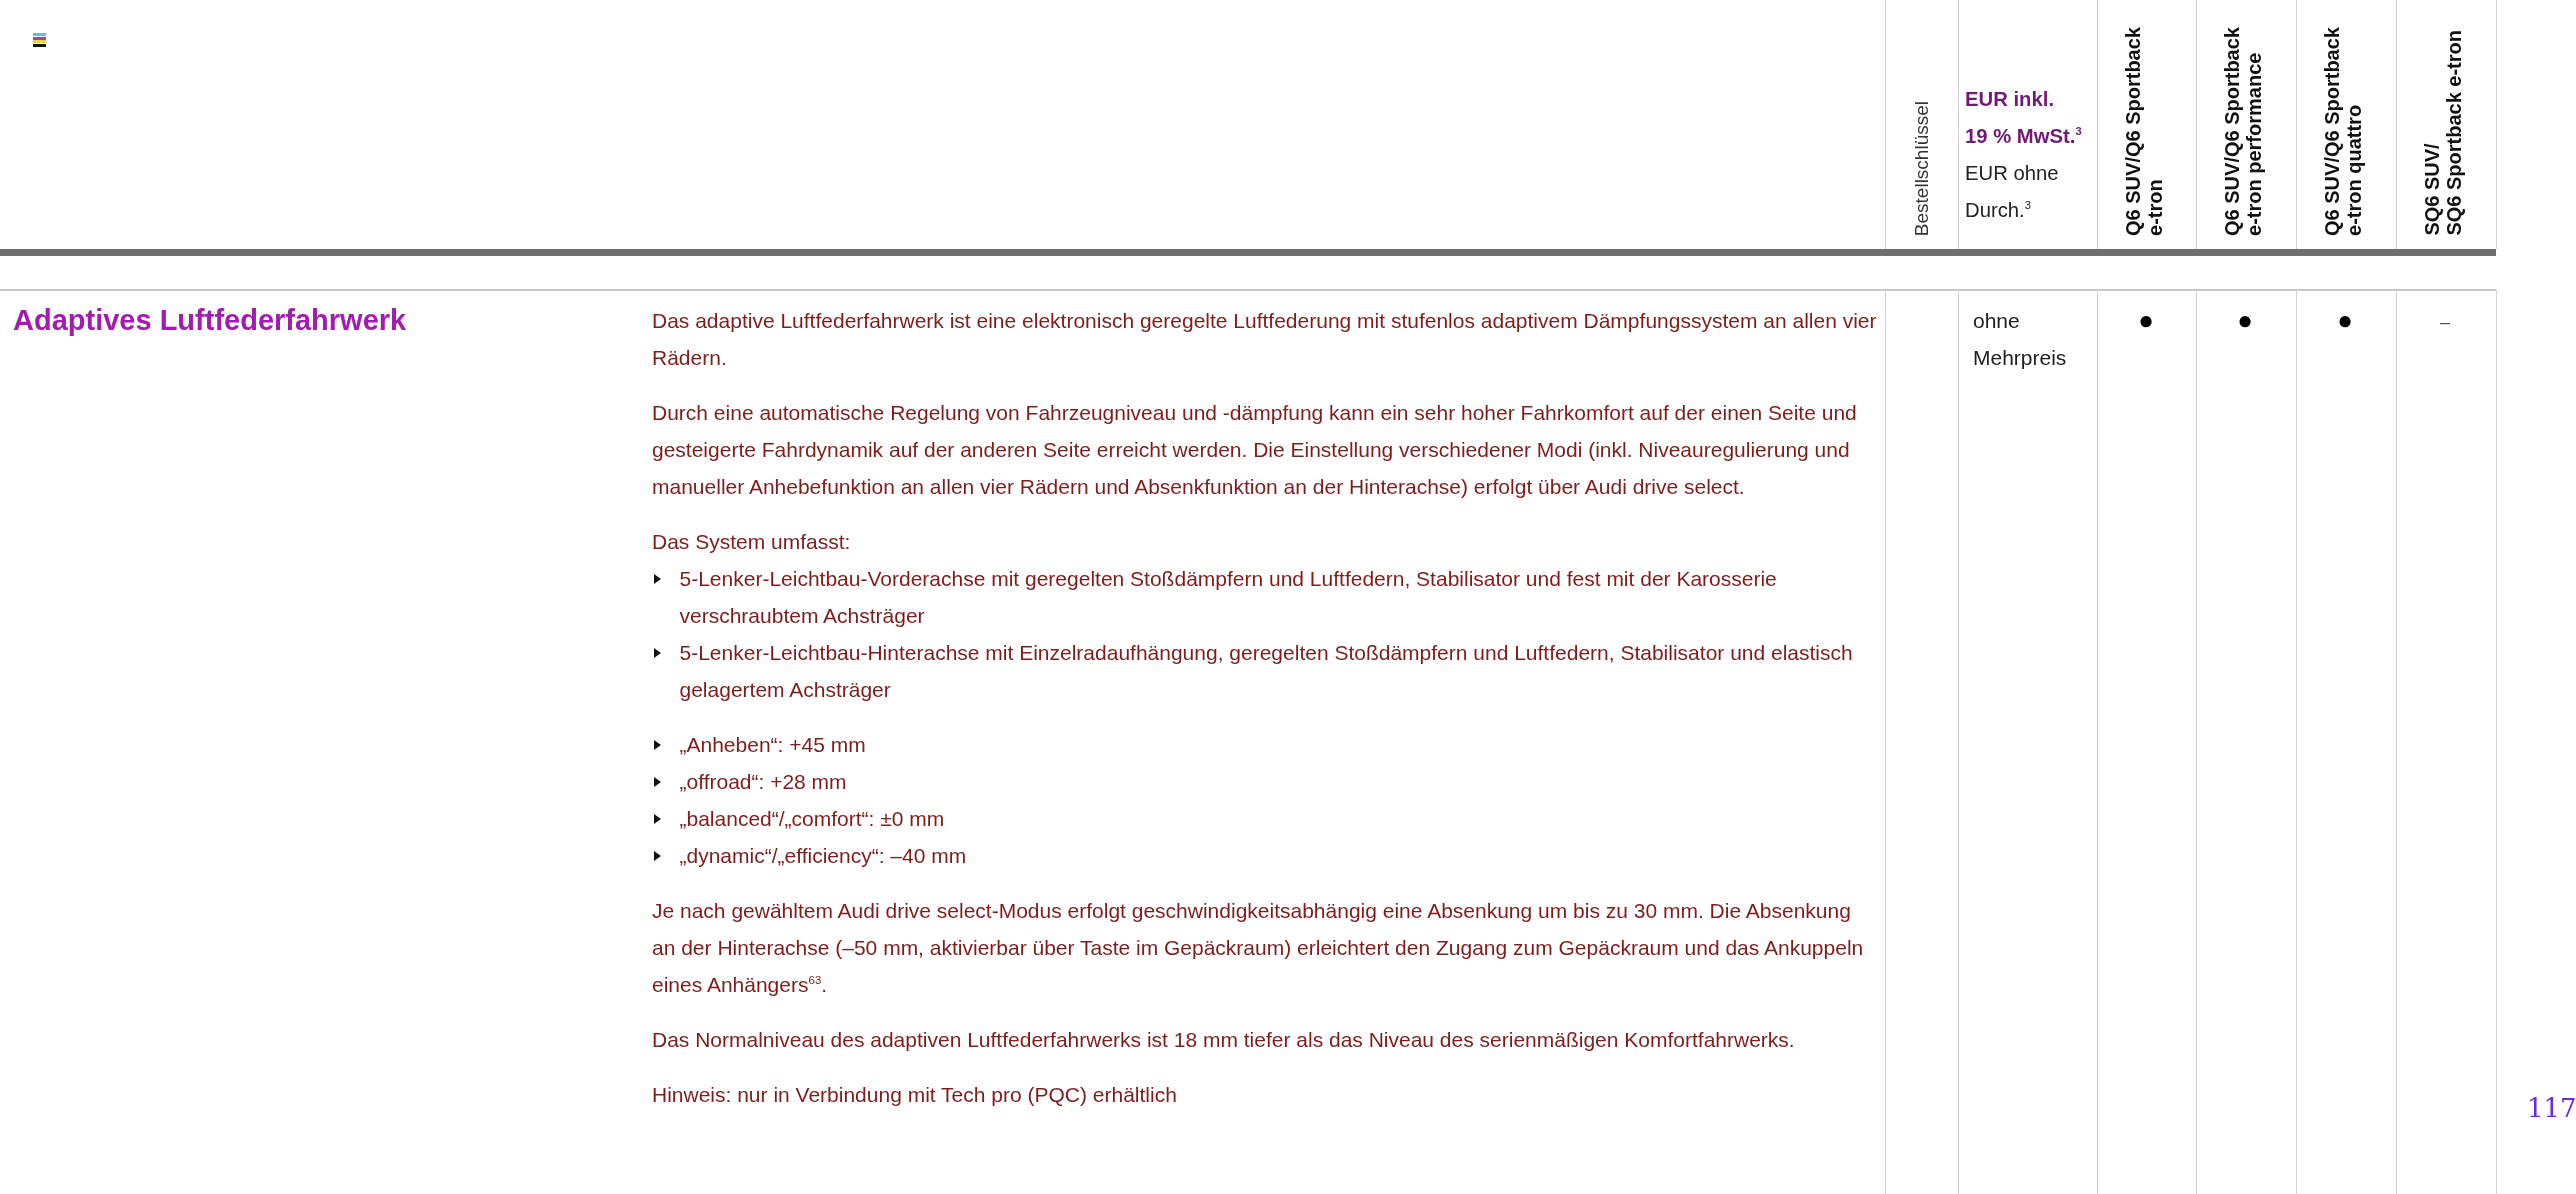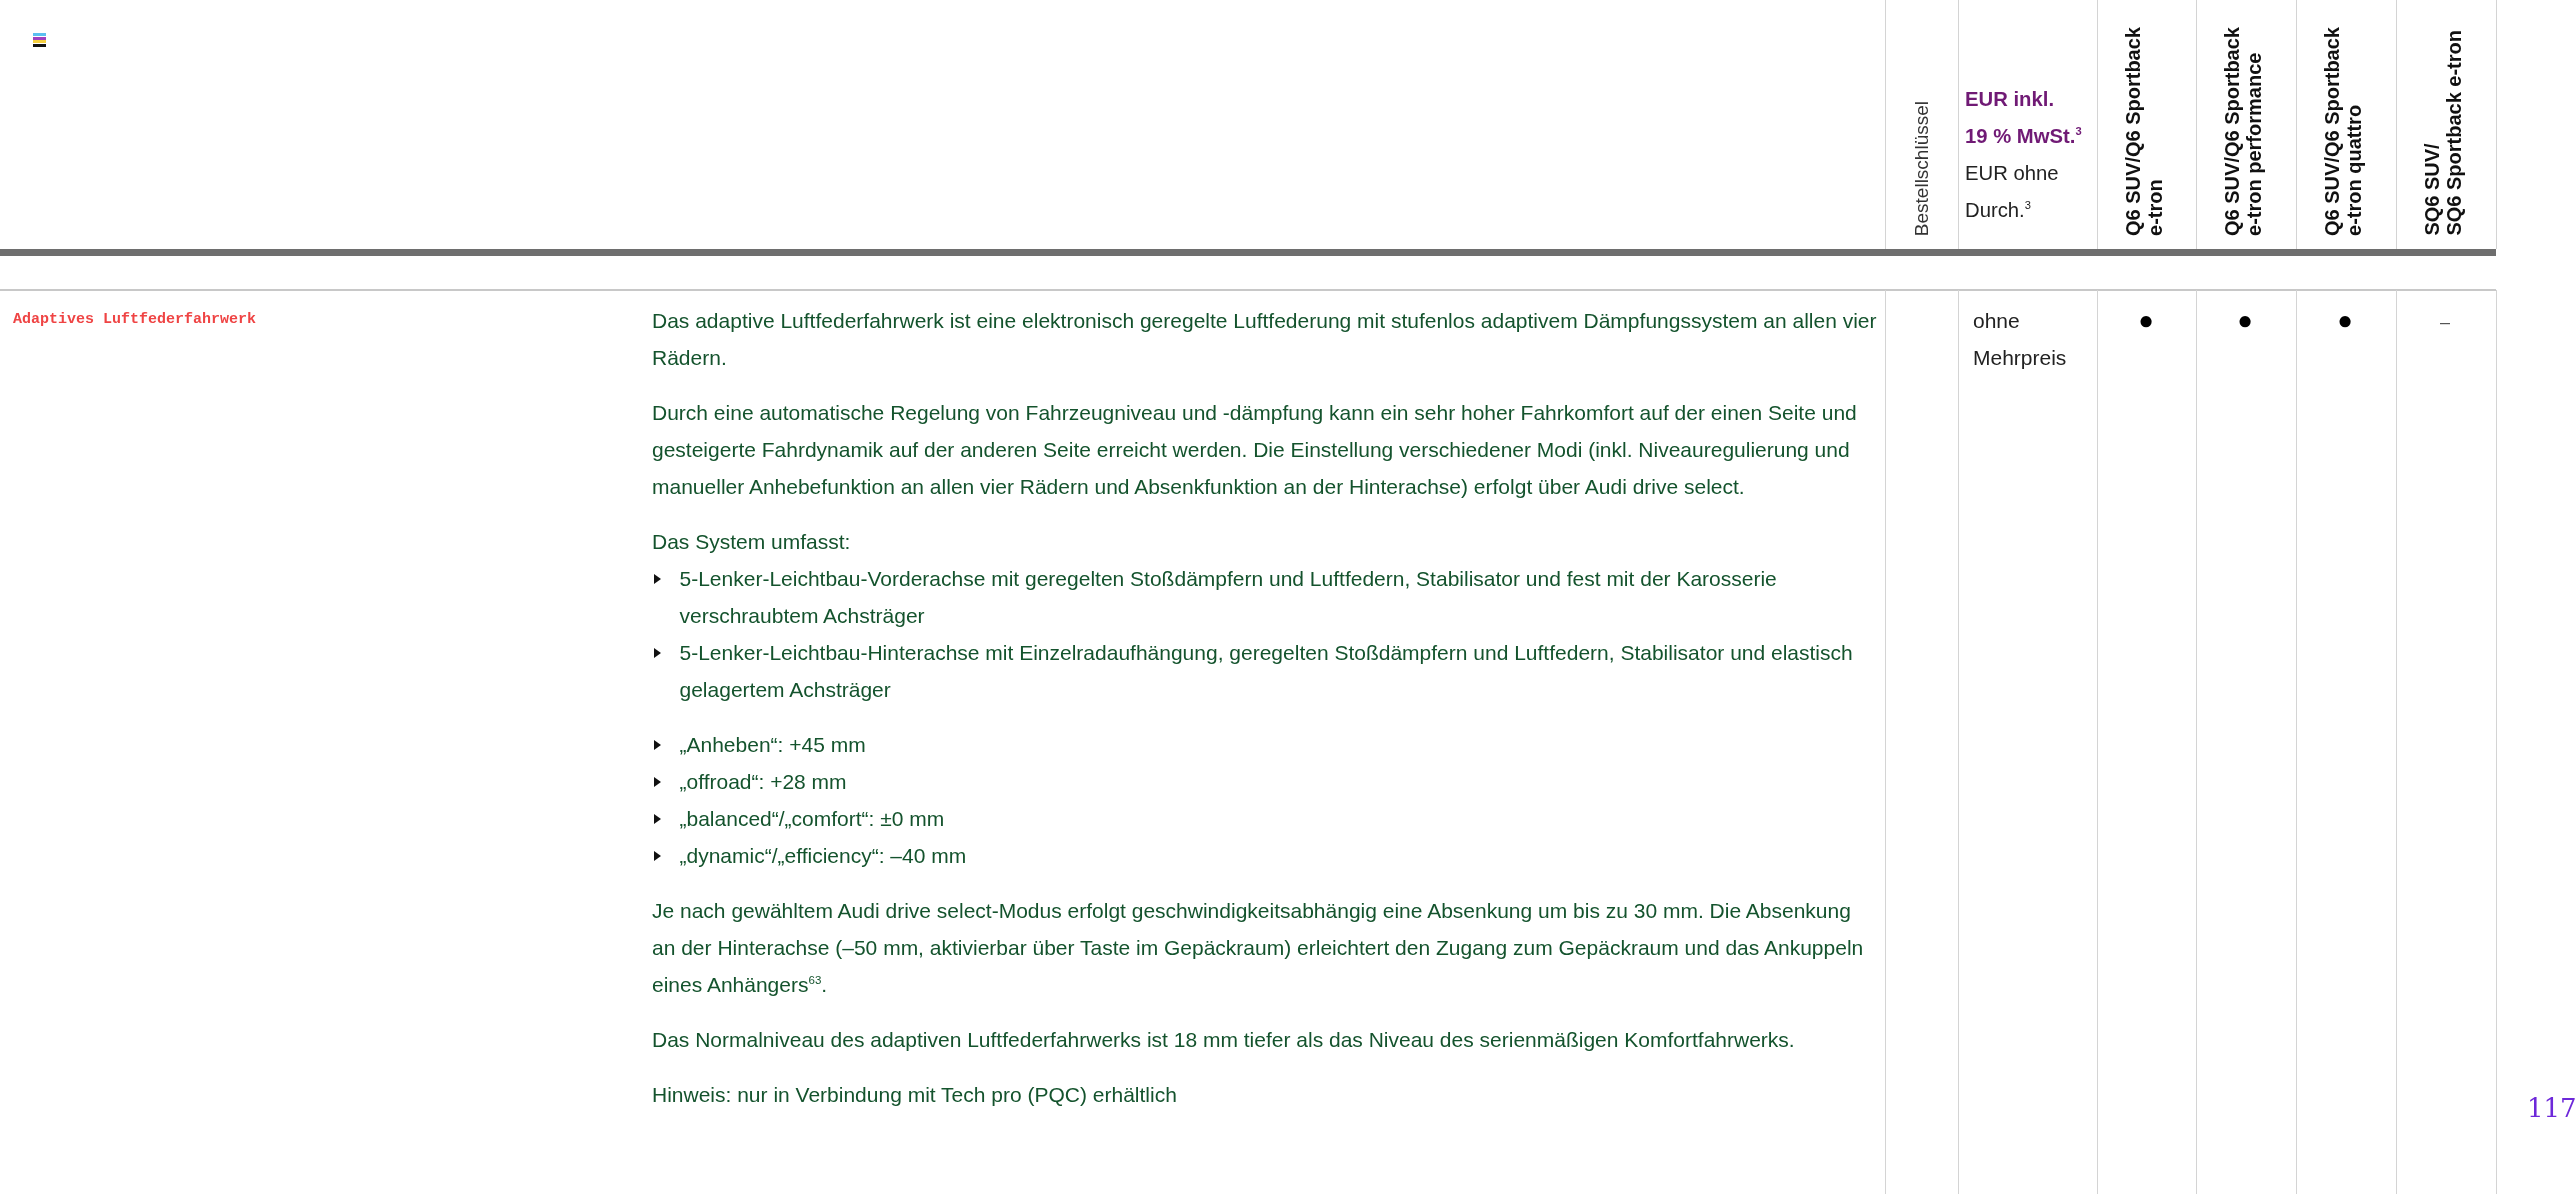--- a/index.html
+++ b/index.html
@@ -44,25 +44,25 @@
 
   
   .body-col {
     position: absolute; top: 290px; height: 904px;
     border-left: 1.2px solid #d4d4d4;
   }
   .body-col.last { border-right: 1.2px solid #d4d4d4; }
 
   .feature-title {
     position: absolute; left: 13px; top: 305px;
-    font-size: 15px; font-weight: bold; color: #ef4444; line-height: 30px; font-family: Liberation Mono, monospace;
+    font-size: 29px; font-weight: bold; color: #a21caf; line-height: 30px;
   }
   .desc {
     position: absolute; left: 652px; top: 302px; width: 1225px;
-    font-size: 21px; line-height: 37px; color: #14532d;
+    font-size: 21px; line-height: 37px; color: #7f1d1d;
   }
   .desc p { margin: 0 0 18px 0; }
   .desc ul { list-style: none; margin: 0 0 18px 0; padding: 0; }
   .desc li { position: relative; padding-left: 27.5px; }
   .desc li .tri {
     position: absolute; left: 2.4px; top: 13.7px; width: 0; height: 0;
     border-top: 5.4px solid transparent; border-bottom: 5.4px solid transparent;
     border-left: 7.8px solid #111;
   }
   .desc p.tight { margin-bottom: 0; }

